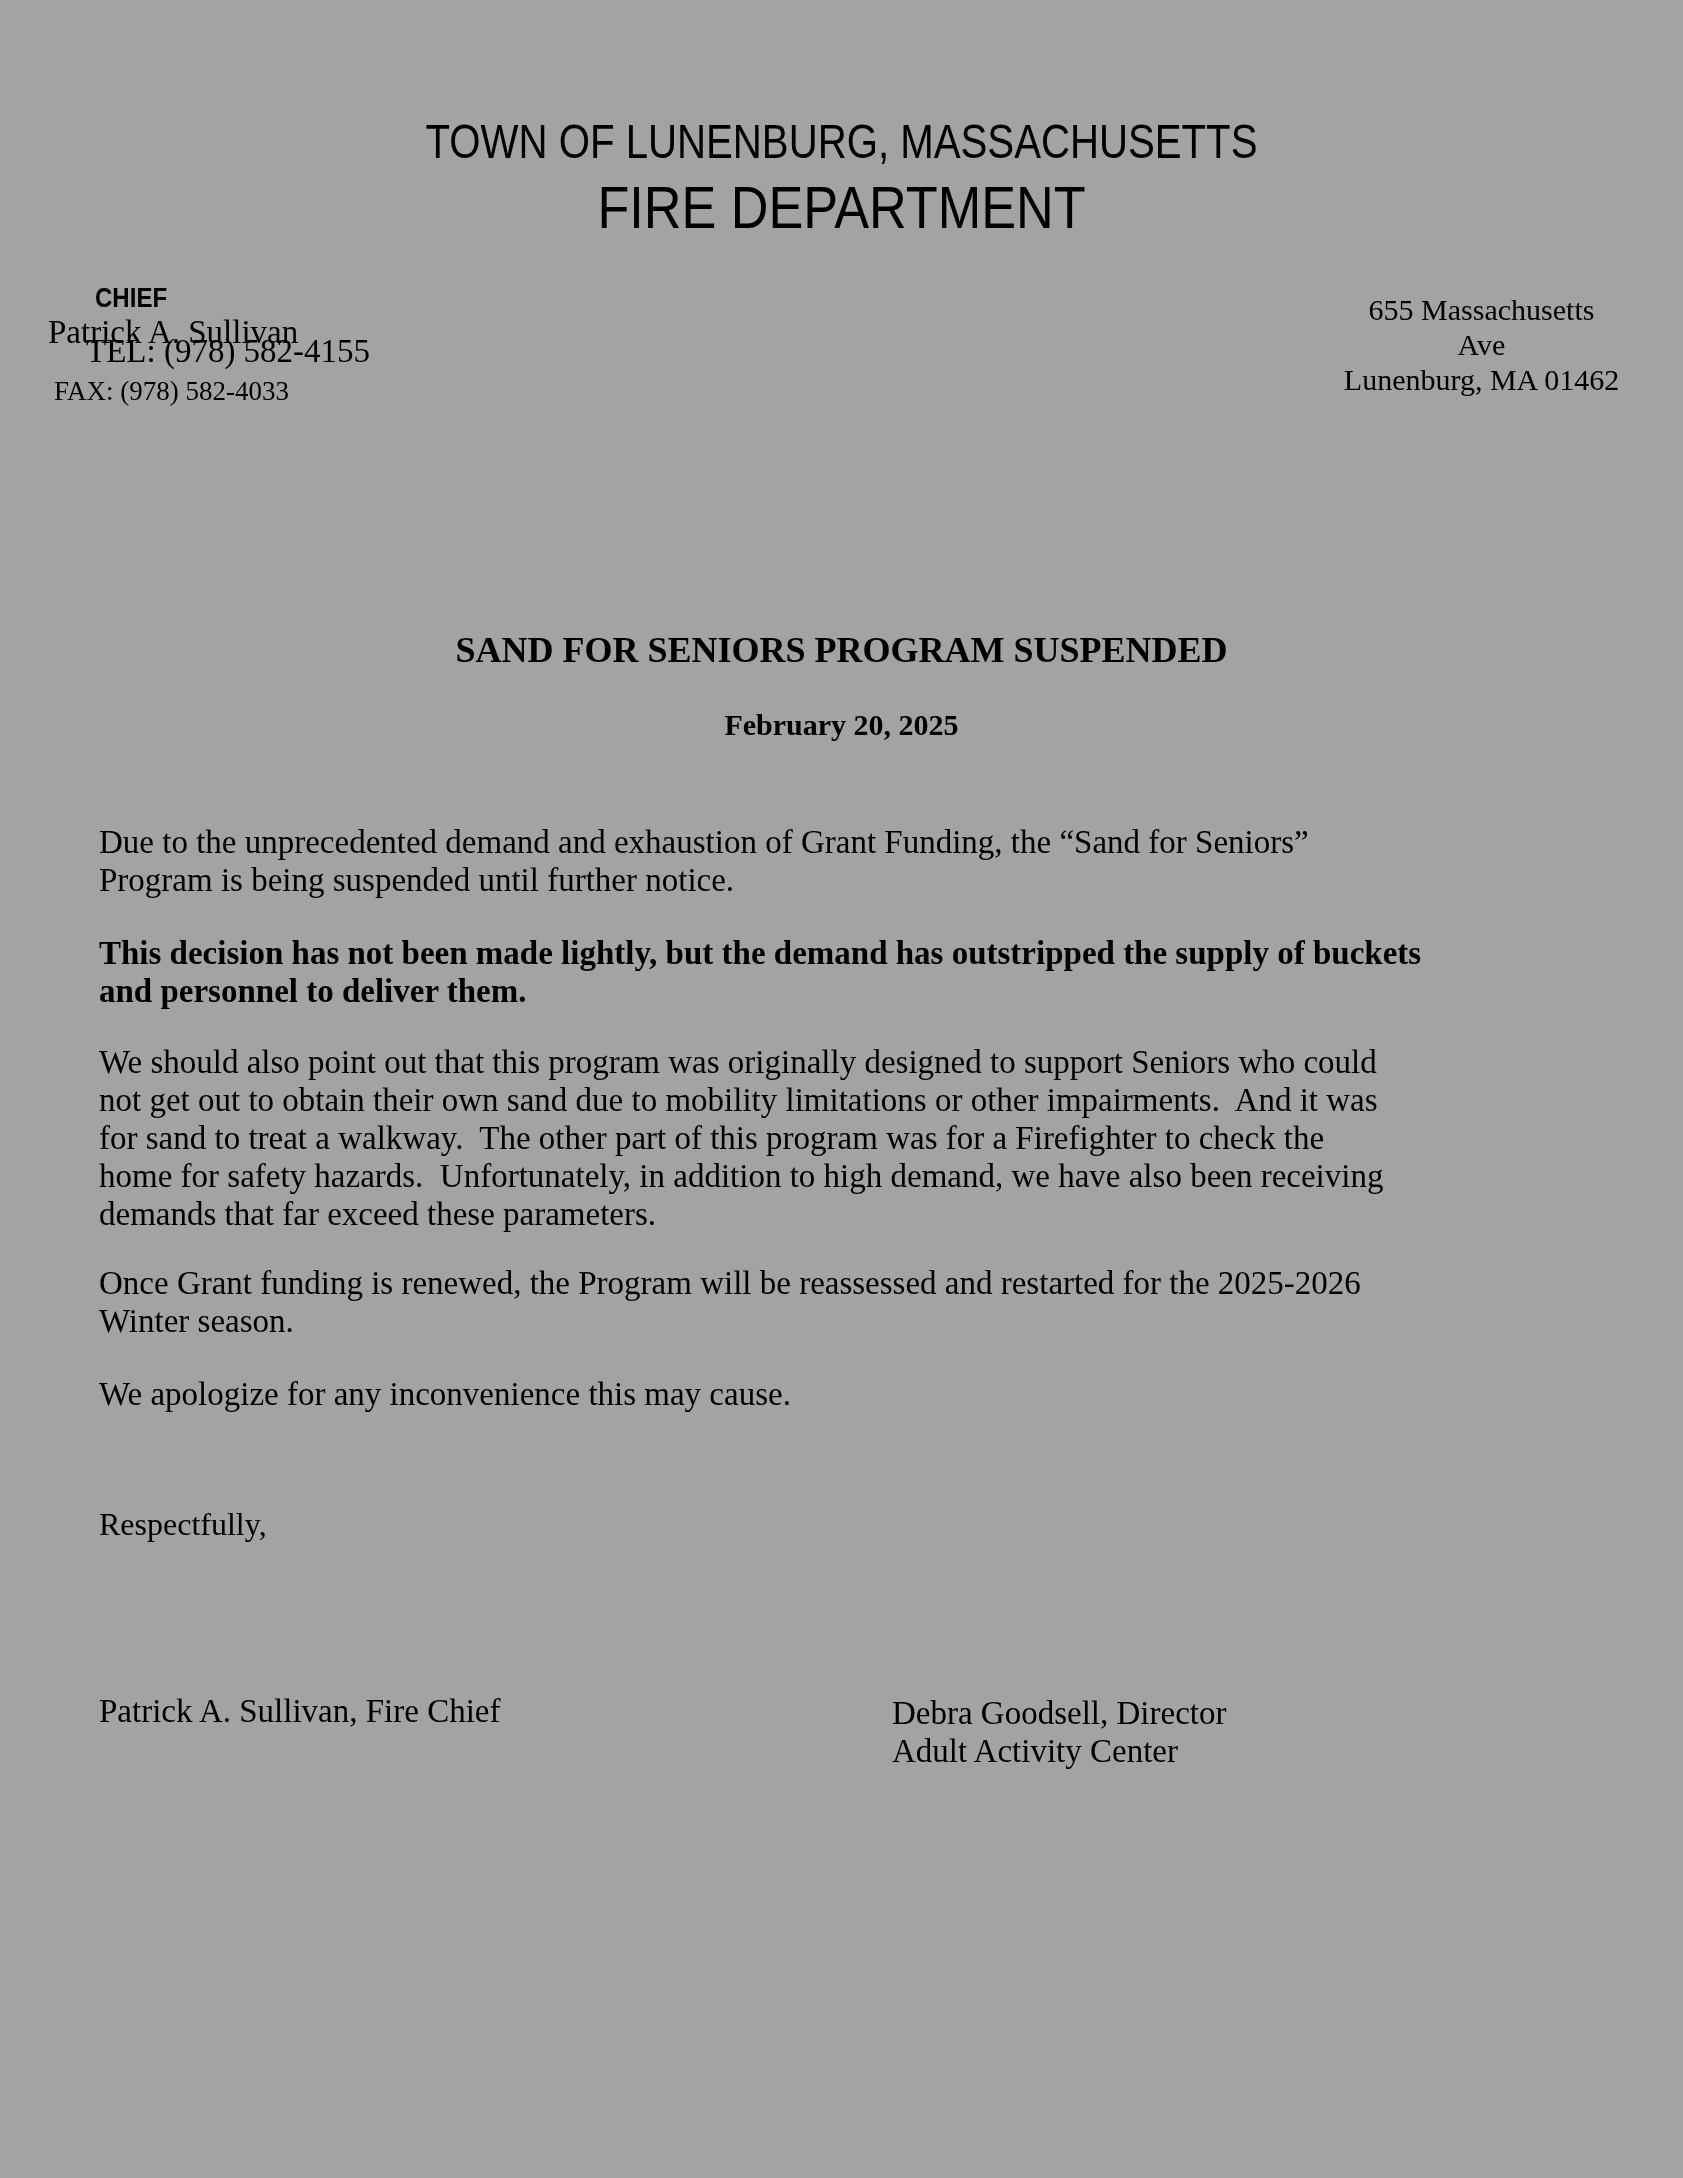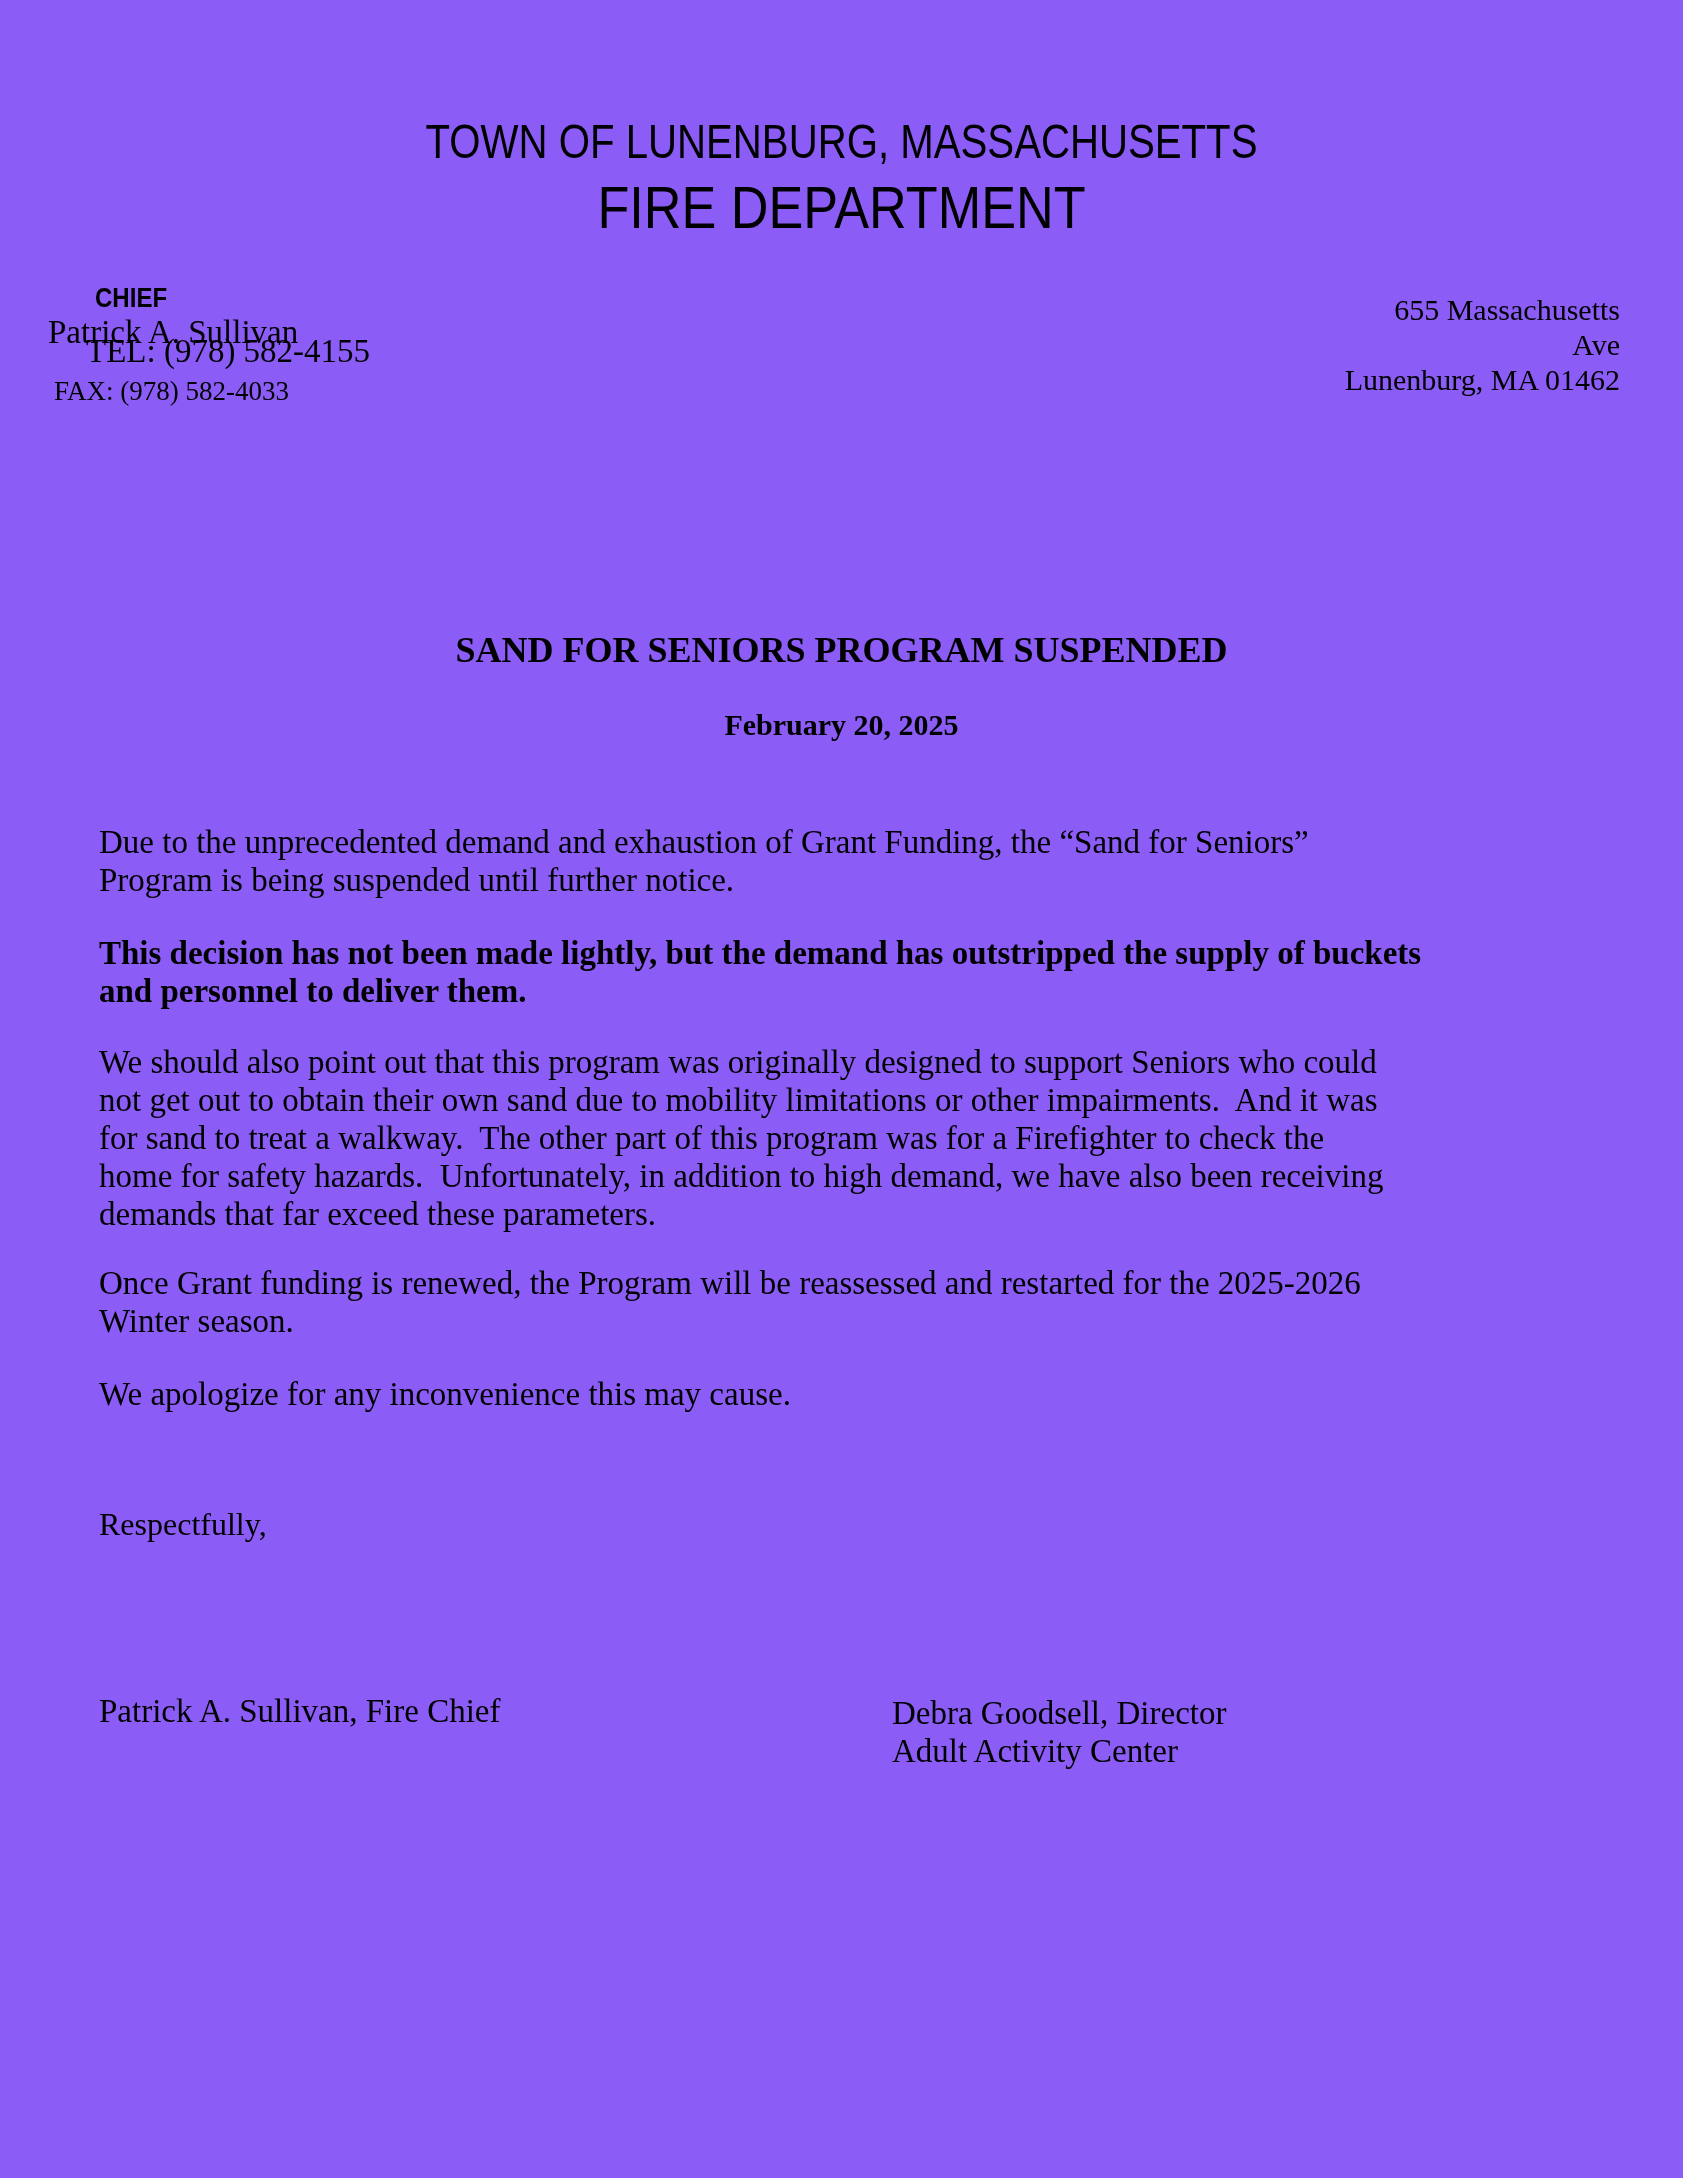--- a/index.html
+++ b/index.html
@@ -1,20 +1,20 @@
 <!DOCTYPE html>
 <html><head>
 <meta charset="utf-8">
 <style>
   html, body { margin: 0; padding: 0; background: #ffffff; }
   .page {
     position: relative;
     width: 1683px;
     height: 2178px;
-    background: #8b5cf6;
+    background: #a3a3a3;
     color: #000000;
     font-family: "Liberation Serif", serif;
     overflow: hidden;
   }
   .abs { position: absolute; }
   .centerline { left: 0; width: 100%; text-align: center; line-height: 1; }
 
   .org-title {
     top: 117px;
     font-family: "Liberation Sans", sans-serif;
@@ -36,21 +36,21 @@
     line-height: 1;
     transform: scaleX(0.89);
     transform-origin: 0 50%;
   }
   .chief-name { left: 48px; top: 316px; font-size: 33px; line-height: 1; }
   .chief-tel  { left: 54px; top: 335px; font-size: 33px; line-height: 1; margin-left: 32px; }
   .chief-fax  { left: 54px; top: 378px; font-size: 27px; line-height: 1; }
 
   .address-block {
     left: 1343px; top: 292px; width: 277px;
-    text-align: right;
+    text-align: center;
     font-size: 30px;
     line-height: 35px;
   }
 
   .subject {
     top: 632px;
     font-weight: bold;
     font-size: 36px;
   }
   .date-line {

